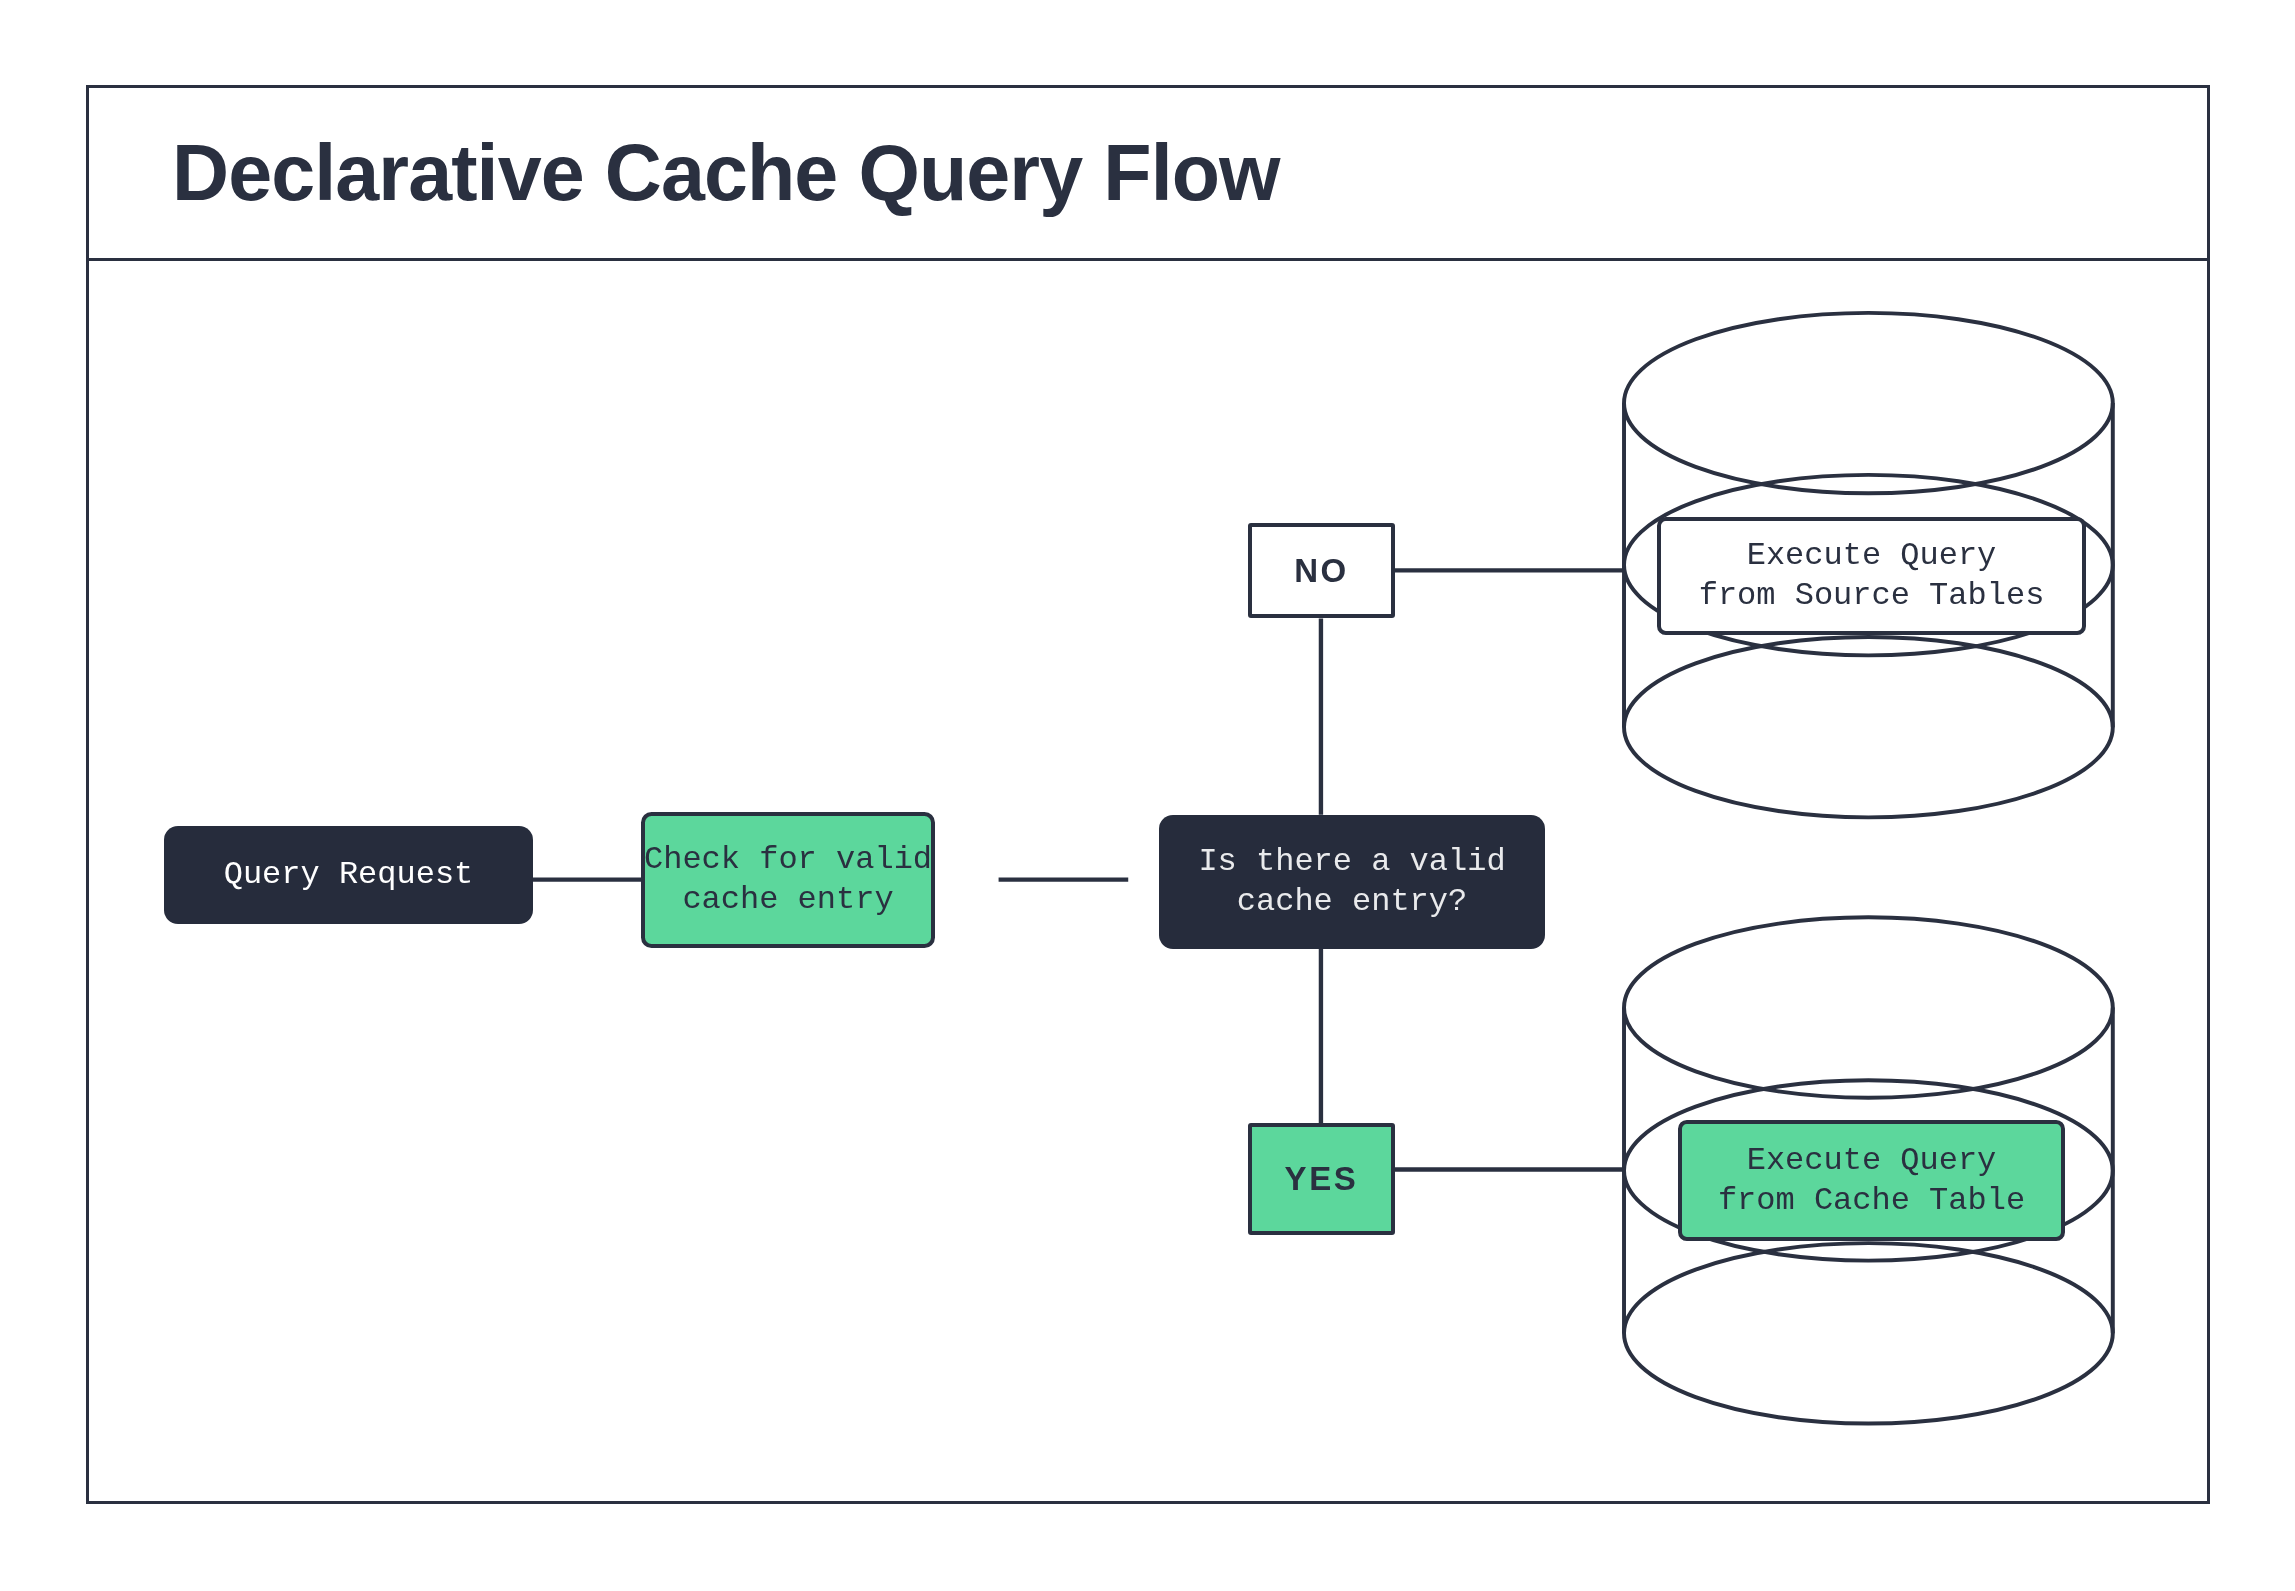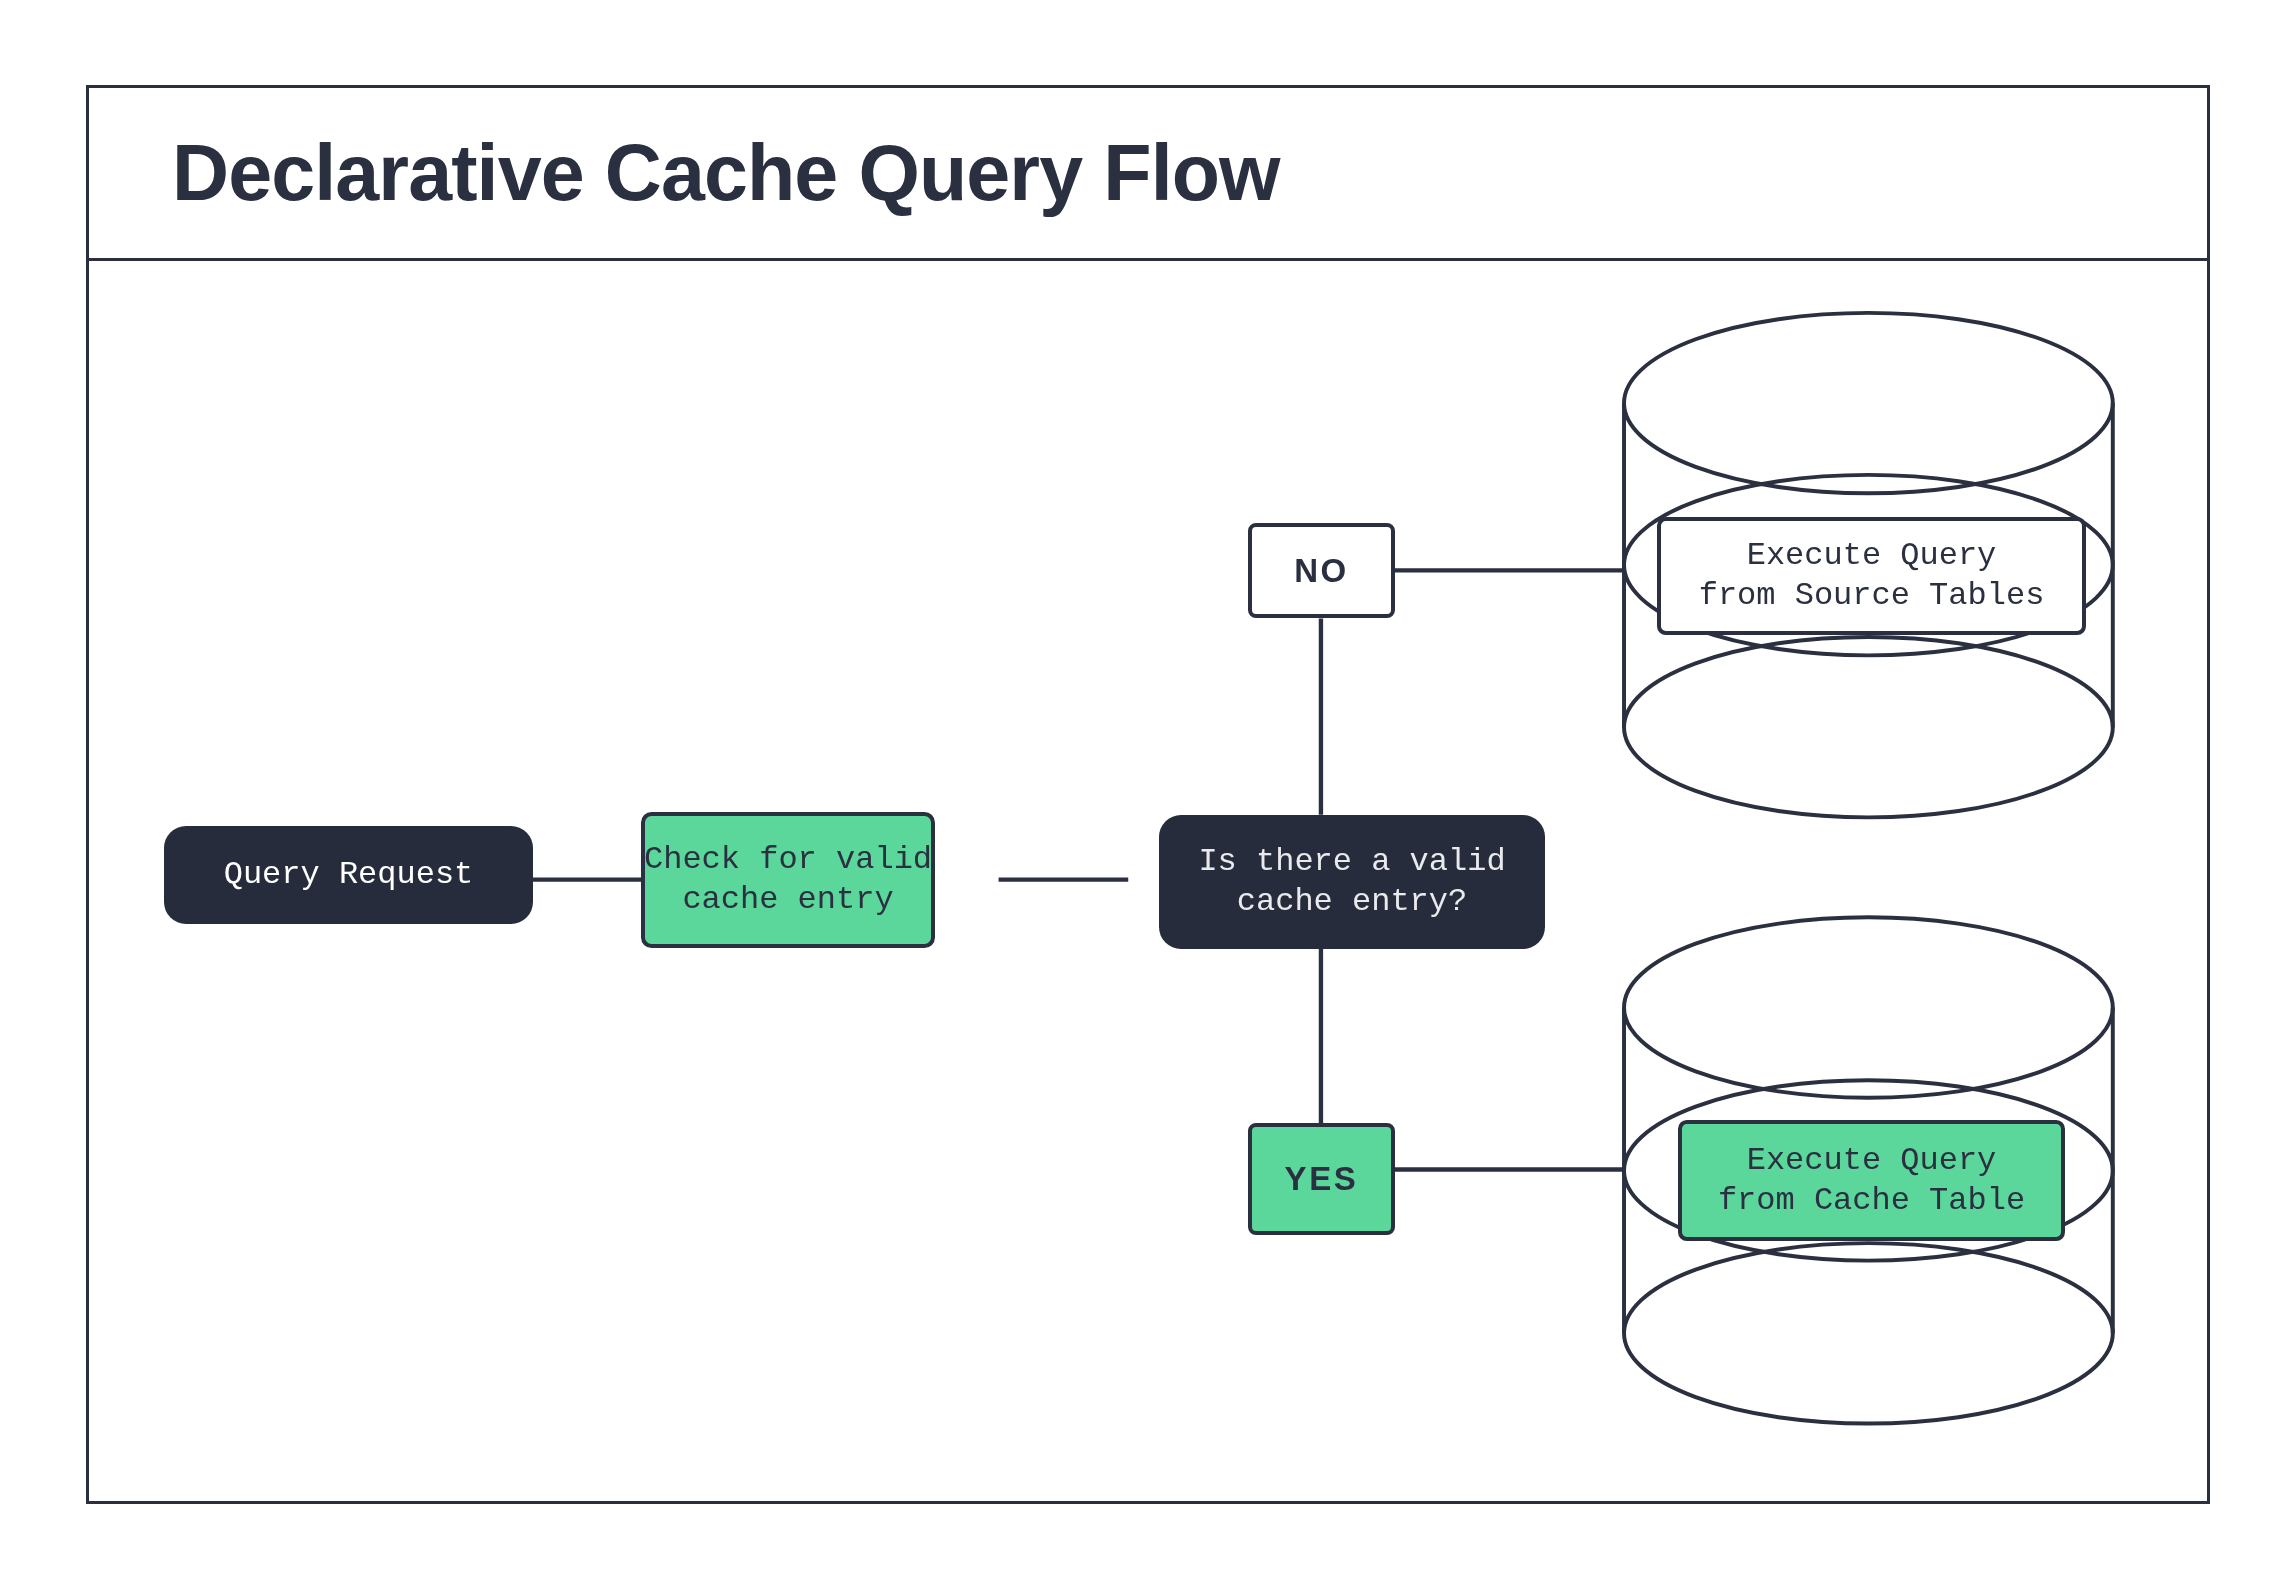--- a/index.html
+++ b/index.html
@@ -48,40 +48,40 @@
     align-items:center;justify-content:center;
     text-align:center;
     font-size:32px;
     line-height:40px;
     white-space:nowrap;
     font-family:Liberation Mono, monospace;
   }
   .node-dark{
     background:var(--node-dark);
     color:#FFFFFF;
-    border-radius:22px;
+    border-radius:14px;
   }
   .node-green{
     background:var(--green);
     color:var(--ink);
     border:4.4px solid var(--ink);
     border-radius:10.5px;
   }
   .node-white{
     background:var(--bg);
     color:var(--ink);
     border:4.4px solid var(--ink);
     border-radius:10.5px;
   }
   .node-label-small{
     font-family:"Liberation Sans",sans-serif;
     font-weight:bold;
     font-size:33px;
     letter-spacing:2.6px;
-    border-radius:8px;
+    border-radius:3px;
   }
   .decision-text{color:var(--text-light);}
   #query-request{left:164px;top:826px;width:369px;height:98px;}
   #check-box{left:641px;top:812px;width:294px;height:136px;}
   #decision-box{left:1128px;top:815px;width:386px;height:134px;margin-left:31px;}
   #no-box{left:1248px;top:523px;width:147px;height:95px;}
   #yes-box{left:1248px;top:1123px;width:147px;height:112px;}
   #source-db-label{left:1657px;top:517px;width:429px;height:118px;border-radius:8.8px;}
   #cache-db-label{left:1678px;top:1120px;width:387px;height:121px;border-radius:8.8px;}
   .db-shape{stroke:var(--ink);stroke-width:4.5;fill:none;}

